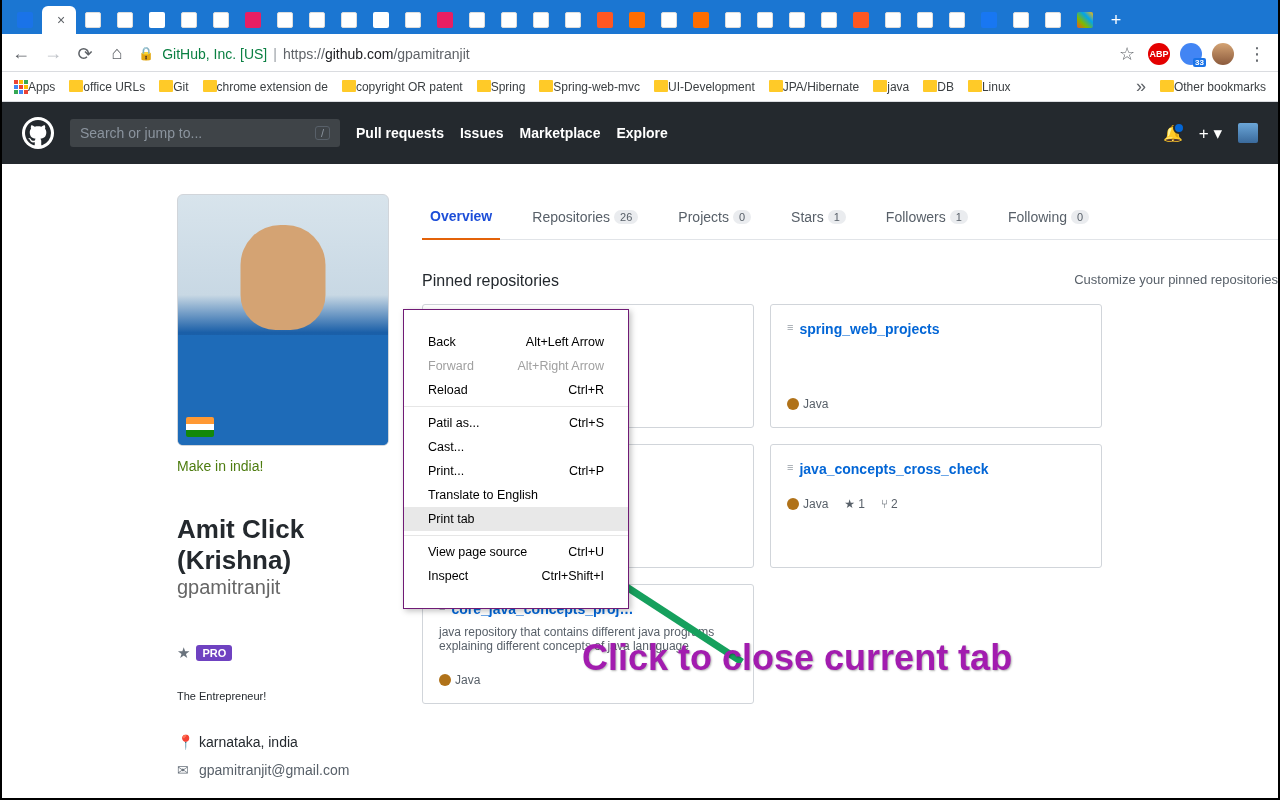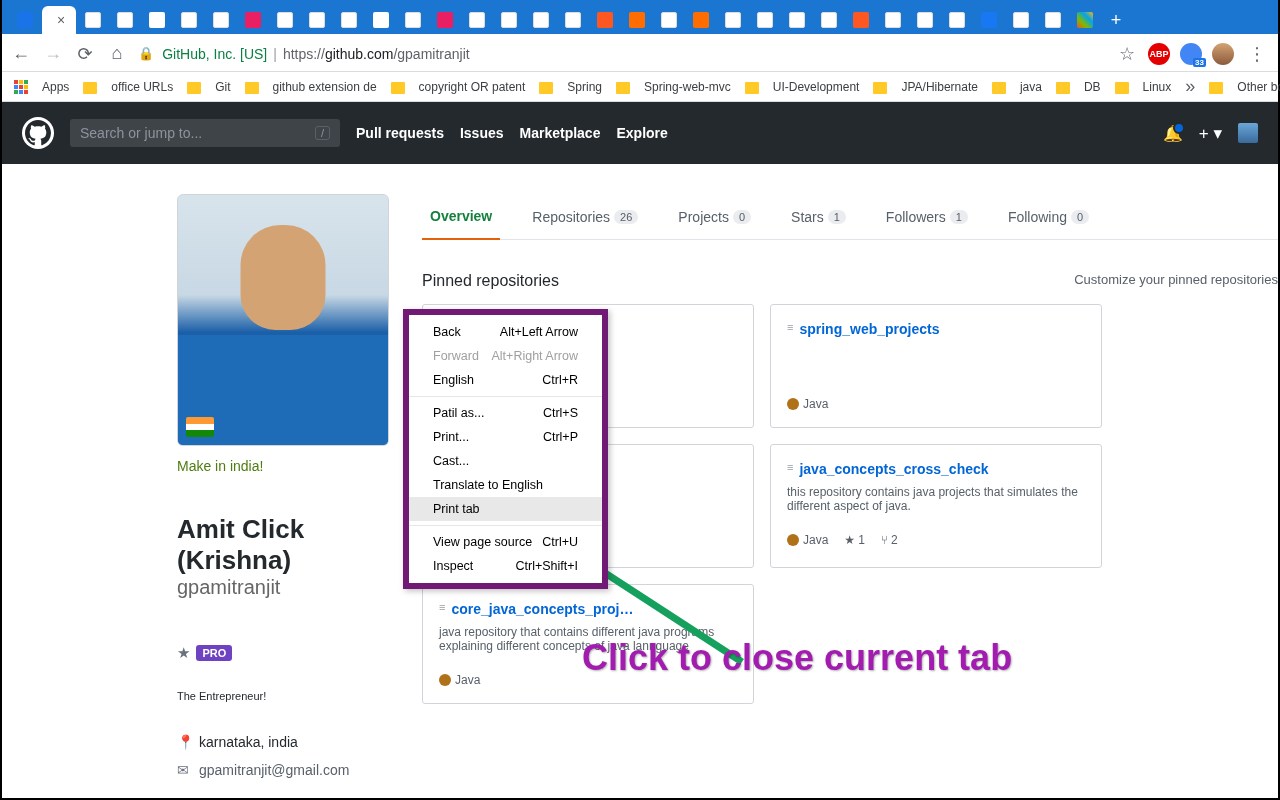--- a/index.html
+++ b/index.html
@@ -31,21 +31,21 @@
 .omnibox .sep { color: #9aa0a6; margin: 0 6px; }
 .omnibox .url { color: #5f6368; }
 .omnibox .path { color: #202124; margin-top: 44px; }
 .ext { width: 22px; height: 22px; border-radius: 50%; display: flex; align-items: center; justify-content: center; font-size: 9px; color: #fff; font-weight: bold; }
 .ext.abp { background: #e40000; }
 .ext.gt { background: #4285f4; position: relative; }
 .ext.gt::after { content: "33"; position: absolute; bottom: -2px; right: -4px; background: #1a73e8; color: #fff; font-size: 8px; padding: 0 2px; border-radius: 2px; }
 .avatar-sm { width: 22px; height: 22px; border-radius: 50%; background: linear-gradient(#d4a373,#8b5a3c); }
 .kebab { font-size: 18px; color: #5f6368; padding: 0 4px; }
 .bookmarks { height: 30px; background: #fff; display: flex; align-items: center; padding: 0 12px; border-bottom: 1px solid #dadce0; gap: 14px; font-size: 12px; color: #3c4043; }
-.bk { display: flex; align-items: flex-end; gap: 14px; white-space: nowrap; }
+.bk { display: flex; align-items: flex-start; gap: 0; white-space: nowrap; }
 .bk .fold { width: 14px; height: 12px; background: #ffca28; border-radius: 1px; }
 .apps-ico { width: 14px; height: 14px; display: grid; grid-template-columns: repeat(3,4px); grid-template-rows: repeat(3,4px); gap: 1px; }
 .apps-ico span { background: #ea4335; }
 .apps-ico span:nth-child(2){background:#fbbc04}.apps-ico span:nth-child(3){background:#34a853}.apps-ico span:nth-child(4){background:#4285f4}.apps-ico span:nth-child(5){background:#ea4335}.apps-ico span:nth-child(6){background:#fbbc04}.apps-ico span:nth-child(7){background:#34a853}.apps-ico span:nth-child(8){background:#4285f4}.apps-ico span:nth-child(9){background:#ea4335}
 .bookmarks .more { margin-left: auto; }
 .ghheader { height: 62px; background: #24292e; display: flex; align-items: center; padding: 0 20px; gap: 16px; color: #fff; }
 .ghlogo { width: 32px; height: 32px; border-radius: 50%; background: #fff; display: flex; align-items: center; justify-content: center; }
 .ghlogo svg { width: 26px; height: 26px; fill: #24292e; }
 .ghsearch { width: 270px; height: 28px; background: #3f4448; border-radius: 3px; display: flex; align-items: center; padding: 0 10px; color: #8b949e; font-size: 14px; justify-content: space-between; }
 .ghsearch .slash { border: 1px solid #586069; border-radius: 3px; padding: 0 5px; font-size: 11px; }
@@ -68,34 +68,34 @@
 .starline .star { color: #6a737d; font-size: 15px; }
 .pro { background: #6f42c1; color: #fff; font-size: 11px; padding: 2px 6px; border-radius: 3px; font-weight: 600; }
 .entr { margin-top: 28px; font-size: 11px; color: #24292e; }
 .meta { margin-top: 32px; font-size: 14px; color: #24292e; display: flex; flex-direction: column; gap: 12px; }
 .meta .row { display: flex; align-items: center; gap: 6px; }
 .meta .ico { color: #6a737d; width: 16px; }
 .meta a { color: #586069; text-decoration: none; }
 .main { margin-left: 30px; flex: 1; }
 .tabs { display: flex; gap: 24px; font-size: 14px; color: #586069; border-bottom: 1px solid #e1e4e8; }
 .tabs .t { padding: 14px 8px; display: flex; align-items: center; gap: 4px; }
-.tabs .t.active { border-bottom: 2px solid #e36209; color: #15803d; font-weight: 600; margin-bottom: -1px; }
+.tabs .t.active { border-bottom: 2px solid #e36209; color: #1d4ed8; font-weight: 600; margin-bottom: -1px; }
 .tabs .badge { background: #eaecef; color: #586069; padding: 1px 6px; border-radius: 8px; font-size: 11px; }
 .pinhead { margin-top: 32px; display: flex; justify-content: space-between; font-size: 16px; color: #24292e; }
 .pinhead .cust { font-size: 13px; color: #586069; }
 .repos { margin-top: 14px; display: grid; grid-template-columns: 332px 332px; gap: 16px; }
 .repo { border: 1px solid #d1d5da; border-radius: 3px; padding: 16px; font-size: 12px; }
 .repo .rname { color: #0366d6; font-size: 14px; font-weight: 600; display: flex; gap: 6px; }
 .repo .rname .drag { color: #959da5; font-size: 11px; }
 .repo .desc { margin-top: 8px; color: #586069; }
 .repo .rfoot { margin-top: 20px; display: flex; align-items: center; gap: 16px; color: #586069; }
 .repo .lang { display: flex; align-items: center; gap: 4px; }
 .repo .dot { width: 12px; height: 12px; border-radius: 50%; background: #b07219; }
 .repo .stat { display: flex; align-items: center; gap: 3px; }
-.ctxmenu { position: absolute; top: 307px; left: 401px; width: 205px; background: #fff; border: 6px solid #701a75; box-shadow: 2px 2px 6px rgba(0,0,0,.25); font-size: 12.5px; z-index: 100; padding: 5px 0; }
+.ctxmenu { position: absolute; top: 307px; left: 401px; width: 226px; background: #fff; border: 1px solid #701a75; box-shadow: 2px 2px 6px rgba(0,0,0,.25); font-size: 12.5px; z-index: 100; padding: 20px 0; }
 .ctxmenu .mi { padding: 5px 24px; display: flex; justify-content: space-between; color: #000; }
 .ctxmenu .mi.disabled { color: #a0a0a0; }
 .ctxmenu .mi.hov { background: #e8e8e8; }
 .ctxmenu hr { border: none; border-top: 1px solid #e6e6e6; margin: 4px 0; }
 .annot { position: absolute; top: 635px; left: 580px; font-size: 36px; font-weight: 700; color: #a21caf; text-shadow: 1px 1px 2px rgba(0,0,0,.3); z-index: 50; }
 .arrow { position: absolute; top: 505px; left: 500px; z-index: 49; }
 .chev { color: #5f6368; font-size: 18px; }
 </style>
 </head>
 <body>
@@ -249,21 +249,21 @@
     <div class="bk">
         <div class="fold"></div>
         <span>office URLs</span>
       </div>
     <div class="bk">
         <div class="fold"></div>
         <span>Git</span>
       </div>
     <div class="bk">
         <div class="fold"></div>
-        <span>github extension de</span>
+        <span>chrome extension de</span>
       </div>
     <div class="bk">
         <div class="fold"></div>
         <span>copyright OR patent</span>
       </div>
     <div class="bk">
         <div class="fold"></div>
         <span>Spring</span>
       </div>
     <div class="bk">
@@ -417,21 +417,20 @@
                 <span>Java</span>
               </div>
               <div class="stat">⑂ <span>1</span></div>
             </div>
         </div>
         <div class="repo">
           <div class="rname">
               <span class="drag">≡</span>
               <span>java_concepts_cross_check</span>
             </div>
-          <div class="desc">this repository contains java projects that simulates the different aspect of java.</div>
           <div class="rfoot">
               <div class="lang">
                 <div class="dot"></div>
                 <span>Java</span>
               </div>
               <div class="stat">★ <span>1</span></div>
               <div class="stat">⑂ <span>2</span></div>
             </div>
         </div>
         <div class="repo" style="grid-column:1">
@@ -454,34 +453,34 @@
   <div class="ctxmenu">
     <div class="mi">
         <span>Back</span>
         <span>Alt+Left Arrow</span>
       </div>
     <div class="mi disabled">
         <span>Forward</span>
         <span>Alt+Right Arrow</span>
       </div>
     <div class="mi">
-        <span>English</span>
+        <span>Reload</span>
         <span>Ctrl+R</span>
       </div>
     <hr>
     <div class="mi">
         <span>Patil as...</span>
         <span>Ctrl+S</span>
       </div>
     <div class="mi">
+        <span>Cast...</span>
+      </div>
+    <div class="mi">
         <span>Print...</span>
         <span>Ctrl+P</span>
-      </div>
-    <div class="mi">
-        <span>Cast...</span>
       </div>
     <div class="mi">
         <span>Translate to English</span>
       </div>
     <div class="mi hov">
         <span>Print tab</span>
       </div>
     <hr>
     <div class="mi">
         <span>View page source</span>

